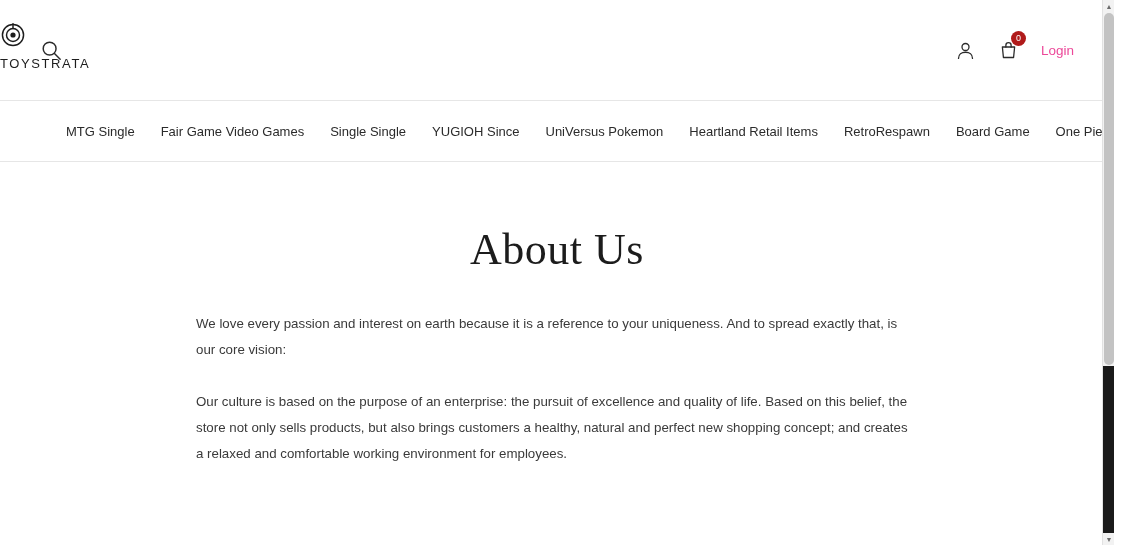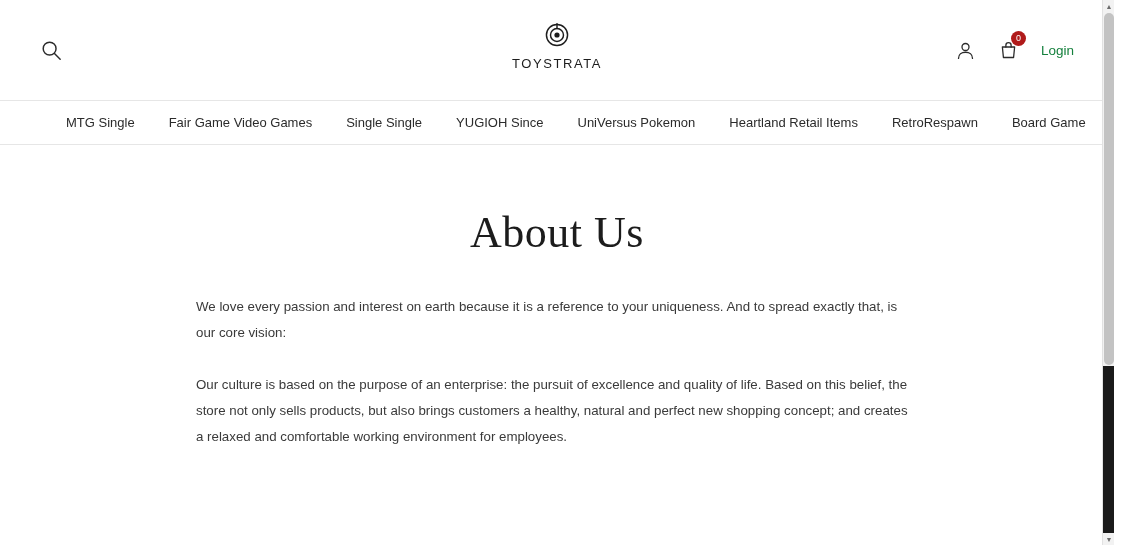--- a/index.html
+++ b/index.html
@@ -43,21 +43,21 @@
     cursor: pointer;
     display: block;
   }
   .brand {
     position: absolute;
     left: 0;
     right: 0;
     top: 22px;
     display: flex;
     flex-direction: column;
-    align-items: center;
+    align-items: flex-start;
     pointer-events: none;
   }
   .brand-mark {
     width: 26px;
     height: 26px;
   }
   .brand-name {
     margin-top: 4px;
     font-size: 13px;
     letter-spacing: 1.6px;
@@ -93,35 +93,35 @@
     border-radius: 50%;
     background: #b01a1a;
     color: #fff;
     font-size: 9px;
     line-height: 15px;
     text-align: center;
     box-sizing: border-box;
   }
   .login-link {
     font-size: 13.5px;
-    color: #15803d;
+    color: #ec4899;
     text-decoration: none;
     cursor: pointer;
   }
 
   
   .nav {
     border-top: 1px solid #e6e6e6;
     border-bottom: 1px solid #e6e6e6;
-    height: 45px;
+    height: 62px;
     display: flex;
     align-items: center;
     padding: 0 40px;
     box-sizing: border-box;
-    gap: 8px;
+    gap: 0;
   }
   .nav-item {
     font-size: 13px;
     color: #2b2b2b;
     padding: 0 13px;
     white-space: nowrap;
     cursor: pointer;
     text-decoration: none;
   }
   .nav-item:first-child { padding-left: 26px; }

